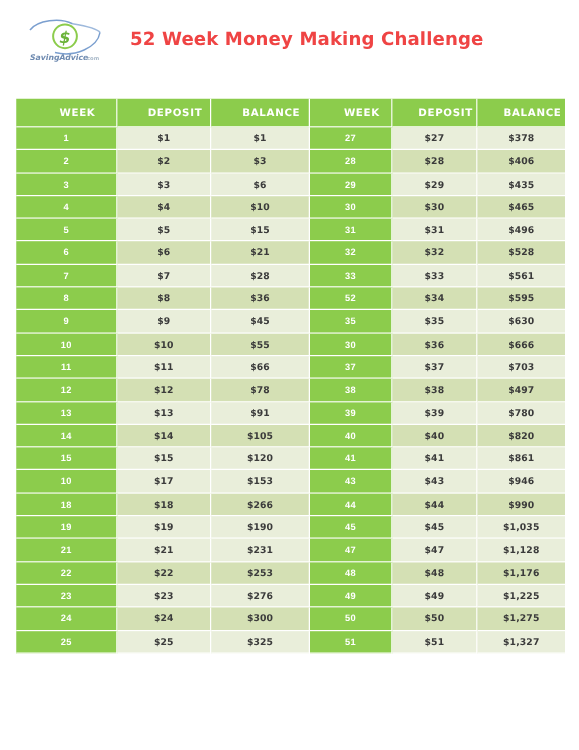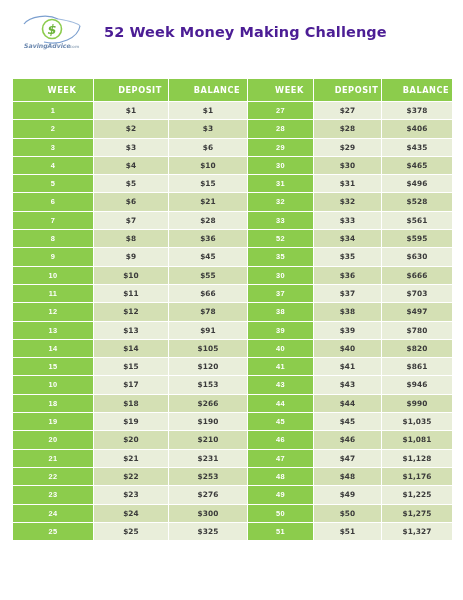--- a/index.html
+++ b/index.html
@@ -39,21 +39,21 @@
     height: 40px;
   }
   .logo svg { display: block; }
   .page-title {
     position: absolute;
     left: 104px;
     top: 24px;
     font-size: 14.5px;
     font-weight: bold;
     letter-spacing: 0.1px;
-    color: #4c1d95;
+    color: #ef4444;
     font-family: "DejaVu Sans", sans-serif;
     white-space: nowrap;
     text-align: right;
   }
 
   
   .table-wrap {
     position: absolute;
     left: 13px;
     top: 79px;
@@ -296,28 +296,20 @@
             <td class="money">$990</td>
           </tr>
           <tr class="odd">
             <td class="week">19</td>
             <td class="money">$19</td>
             <td class="money">$190</td>
             <td class="week">45</td>
             <td class="money">$45</td>
             <td class="money">$1,035</td>
           </tr>
-          <tr class="even">
-            <td class="week">20</td>
-            <td class="money">$20</td>
-            <td class="money">$210</td>
-            <td class="week">46</td>
-            <td class="money">$46</td>
-            <td class="money">$1,081</td>
-          </tr>
           <tr class="odd">
             <td class="week">21</td>
             <td class="money">$21</td>
             <td class="money">$231</td>
             <td class="week">47</td>
             <td class="money">$47</td>
             <td class="money">$1,128</td>
           </tr>
           <tr class="even">
             <td class="week">22</td>

